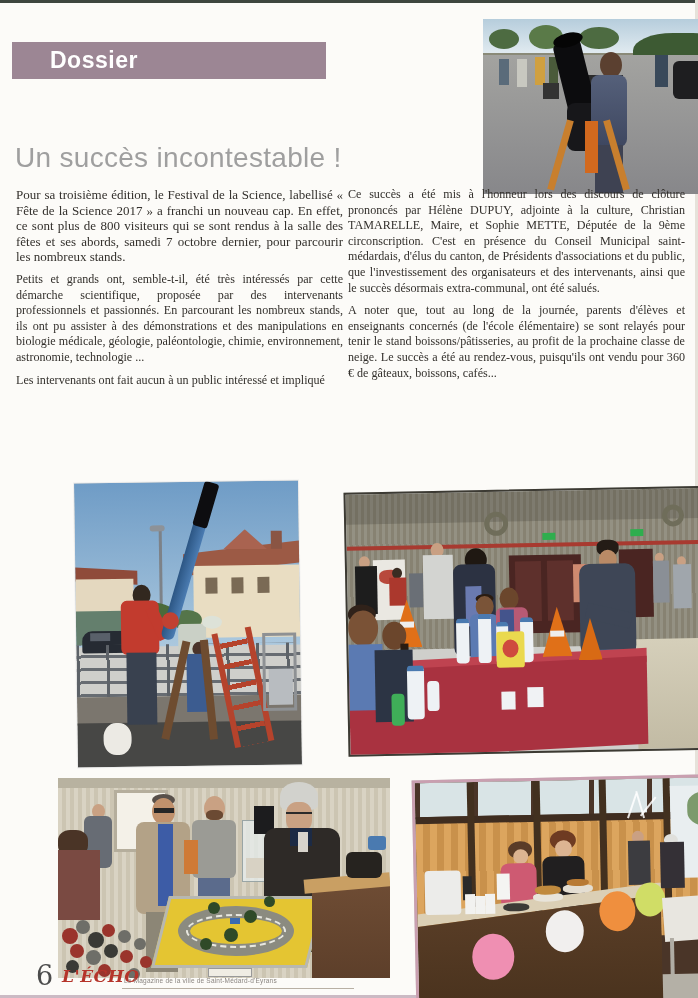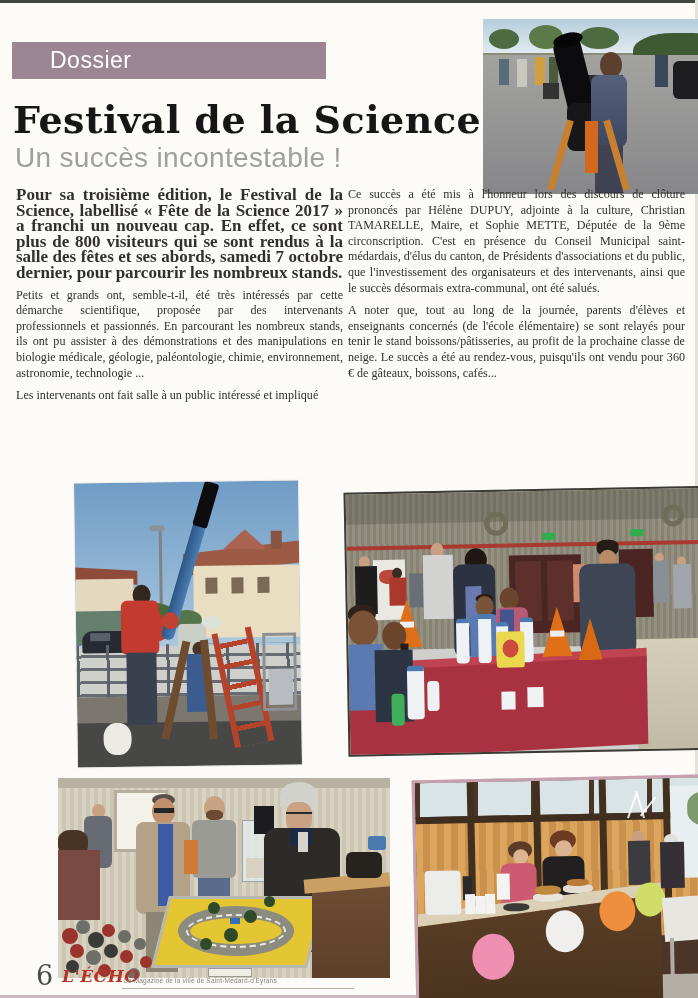--- a/index.html
+++ b/index.html
@@ -5,33 +5,33 @@
   html,body{margin:0;padding:0;background:#9a9a9a;}
   .page{position:relative;width:698px;height:998px;background:#fcfbf8;overflow:hidden;
         font-family:"Liberation Serif",serif;}
   .s{position:absolute;display:block;}
   
   .edge-top{left:0;top:0;width:698px;height:3px;background:#3e463f;}
   .edge-bottom{left:0;top:995px;width:698px;height:3px;background:#cbbac4;}
   .edge-right{left:695px;top:0;width:3px;height:998px;background:#e6e2da;}
   
   .kicker{left:12px;top:42px;width:314px;height:37px;background:#9c8694;color:#fff;
-          font-family:"Liberation Sans",sans-serif;font-weight:normal;font-size:23px;
+          font-family:"Liberation Sans",sans-serif;font-weight:bold;font-size:23px;
           line-height:37px;padding-left:38px;box-sizing:border-box;letter-spacing:.5px;}
   .title{left:13px;top:97px;width:460px;font-family:"DejaVu Serif",serif;font-weight:bold;
          font-size:38px;color:#161616;letter-spacing:.5px;white-space:nowrap;}
   .subtitle{left:15px;top:142px;width:420px;font-family:Liberation Sans, sans-serif;
             font-size:28px;color:#9f9f9f;letter-spacing:.3px;white-space:nowrap;}
   
   .col{position:absolute;overflow:hidden;}
   .col-left{left:16px;top:187px;width:327px;height:274px;}
   .col-right{left:348px;top:187px;width:337px;height:282px;}
   .col p{margin:0 0 7px 0;font-size:12.1px;line-height:15.6px;text-align:justify;
          color:#33302c;}
-  .col p.intro{font-weight:bold;font-size:17px;}
+  .col p.intro{font-weight:normal;font-size:13px;}
   
   .photo{position:absolute;overflow:hidden;background:#cfcfcb;}
   .photo1{left:443px;top:3px;width:250px;height:175px;}
   .photo2{left:36px;top:466px;width:224px;height:284px;transform:rotate(-0.8deg);
           box-shadow:0 0 0 1px #eee;}
   .photo3{left:306px;top:473px;width:382px;height:260px;border:2px solid #3c3a33;
           transform:rotate(-1.1deg);}
   .photo4{left:18px;top:762px;width:332px;height:200px;}
   .photo5{left:374px;top:761px;width:318px;height:228px;border:3px solid #c99fb0;
           transform:rotate(-1.2deg);}
@@ -46,21 +46,20 @@
 </head>
 <body>
 
 <div class="page">
 
   <i class="s edge-top"></i>
   <i class="s edge-bottom"></i>
   <i class="s edge-right"></i>
 
   <div class="s kicker">Dossier</div>
-  <div class="s title">Festival de la Science</div>
   <div class="s subtitle">Un succès incontestable !</div>
 
   <figure class="photo photo1">
     <i class="s" style="left:0;top:0;width:250px;height:36px;background:linear-gradient(#b6cddc,#e3ecf1);"></i>
     <i class="s" style="left:6px;top:10px;width:30px;height:20px;background:#4d6b41;border-radius:50%;"></i>
     <i class="s" style="left:46px;top:6px;width:34px;height:24px;background:#5a7a48;border-radius:50%;"></i>
     <i class="s" style="left:96px;top:8px;width:40px;height:22px;background:#4d6b41;border-radius:50%;"></i>
     <i class="s" style="left:150px;top:14px;width:100px;height:44px;background:#3d5a33;border-radius:40%;"></i>
     <i class="s" style="left:0;top:34px;width:150px;height:3px;background:#8a8a78;"></i>
     <i class="s" style="left:0;top:36px;width:250px;height:139px;background:linear-gradient(#a3a3a0,#87878a);"></i>
@@ -81,21 +80,21 @@
     <i class="s" style="left:108px;top:56px;width:36px;height:72px;background:linear-gradient(#55607a,#3e4760);border-radius:8px;"></i>
     <i class="s" style="left:112px;top:126px;width:28px;height:48px;background:#3e4252;"></i>
     <i class="s" style="left:74px;top:100px;width:7px;height:72px;background:#c87f2e;transform:rotate(16deg);"></i>
     <i class="s" style="left:130px;top:100px;width:7px;height:72px;background:#c87f2e;transform:rotate(-16deg);"></i>
     <i class="s" style="left:102px;top:102px;width:13px;height:52px;background:#d2691e;"></i>
   </figure>
 
   <section class="col col-left">
     <p class="intro">Pour sa troisième édition, le Festival de la Science, labellisé « Fête de la Science 2017 »  a franchi un nouveau cap. En effet, ce sont plus de 800 visiteurs qui se sont rendus à la salle des fêtes et ses abords, samedi 7 octobre dernier, pour parcourir les nombreux stands.</p>
     <p>Petits et grands ont, semble-t-il, été très intéressés par cette démarche scientifique, proposée par des intervenants professionnels et passionnés. En parcourant les nombreux stands, ils ont pu assister à des démonstrations et des manipulations en biologie médicale, géologie, paléontologie, chimie, environnement, astronomie, technologie ...</p>
-    <p>Les intervenants ont fait salle à un public intéressé et impliqué</p>
+    <p>Les intervenants ont fait aucun à un public intéressé et impliqué</p>
   </section>
   <section class="col col-right">
     <p>Ce succès a été mis à l'honneur lors des discours de clôture prononcés par Hélène DUPUY, adjointe à la culture, Christian TAMARELLE, Maire, et Sophie METTE, Députée de la 9ème circonscription. C'est en présence du Conseil Municipal saint-médardais, d'élus du canton, de Présidents d'associations et du public, que l'investissement des organisateurs et des intervenants, ainsi que le succès désormais extra-communal, ont été salués.</p>
     <p>A noter que, tout au long de la journée, parents d'élèves et enseignants concernés (de l'école élémentaire) se sont relayés pour tenir le stand boissons/pâtisseries, au profit de la prochaine classe de neige. Le succès a été au rendez-vous, puisqu'ils ont vendu pour 360 € de gâteaux, boissons, cafés...</p>
   </section>
 
   <figure class="photo photo2">
     <i class="s" style="left:0;top:0;width:224px;height:164px;background:linear-gradient(#6f9cc6,#abc8de);"></i>
     <i class="s" style="left:84px;top:46px;width:3px;height:104px;background:#7d8288;"></i>
     <i class="s" style="left:75px;top:43px;width:15px;height:6px;background:#8d9298;border-radius:3px;"></i>

